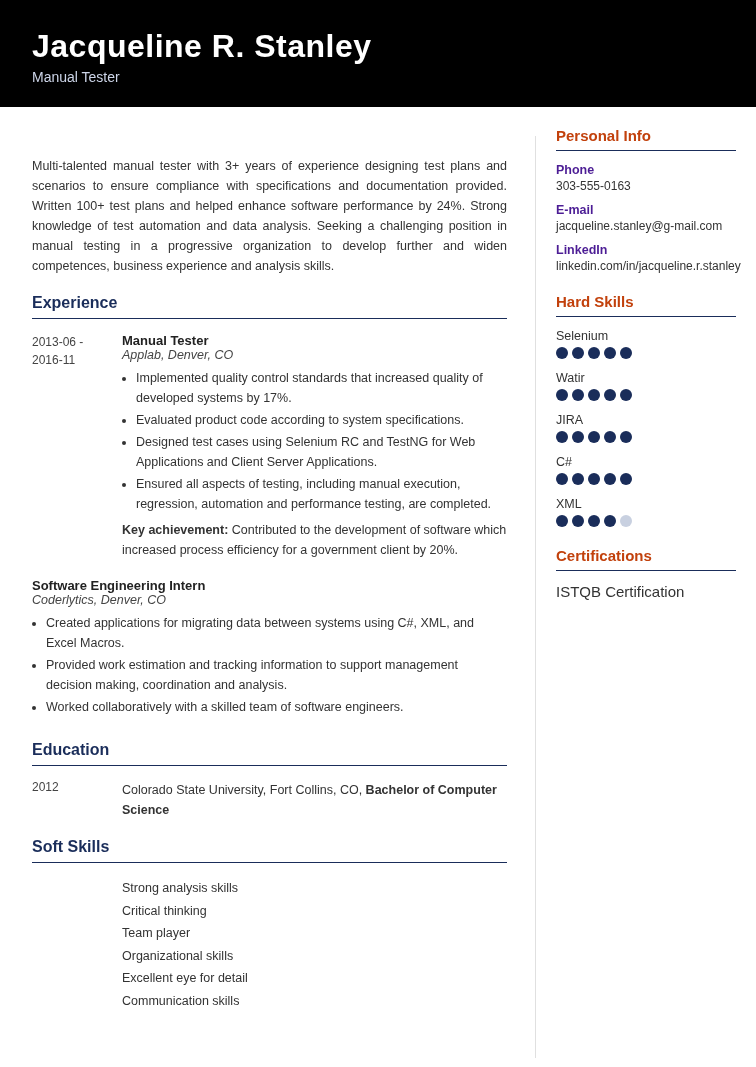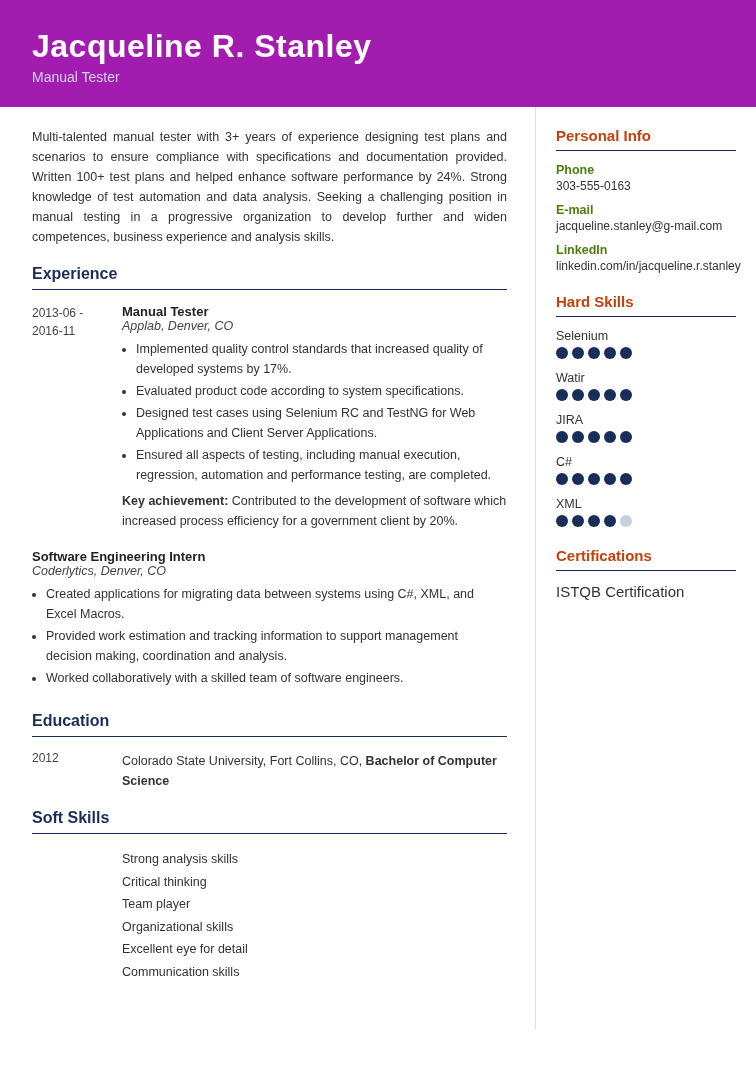--- a/index.html
+++ b/index.html
@@ -6,21 +6,21 @@
     body {
       font-family: Arial, sans-serif;
       font-size: 13px;
       color: #222;
       background: #fff;
       width: 756px;
       min-height: 1067px;
     }
 
     .header {
-      background: #a21caf;
+      background: #000000;
       color: white;
       padding: 28px 32px 22px 32px;
     }
     .header-name {
       font-size: 32px;
       font-weight: bold;
       letter-spacing: 0.5px;
     }
     .header-title {
       font-size: 14px;
@@ -31,20 +31,21 @@
 
     .content-wrapper {
       display: flex;
       padding: 0;
     }
 
     .main-col {
       flex: 1;
       padding: 20px 28px 28px 32px;
       border-right: 1px solid #e0e0e0;
+      margin-top: 29px;
     }
 
     .side-col {
       width: 220px;
       padding: 20px 20px 28px 20px;
     }
 
     .summary {
       font-size: 12.5px;
       line-height: 1.6;
@@ -164,21 +165,21 @@
     }
     .side-divider {
       border: none;
       border-top: 1.5px solid #1a2d5a;
       margin-bottom: 12px;
     }
 
     .info-label {
       font-weight: bold;
       font-size: 12.5px;
-      color: #4d7c0f;
+      color: #4c1d95;
       margin-bottom: 2px;
     }
     .info-value {
       font-size: 12px;
       color: #333;
       margin-bottom: 10px;
     }
 
     
     .skill-row {

